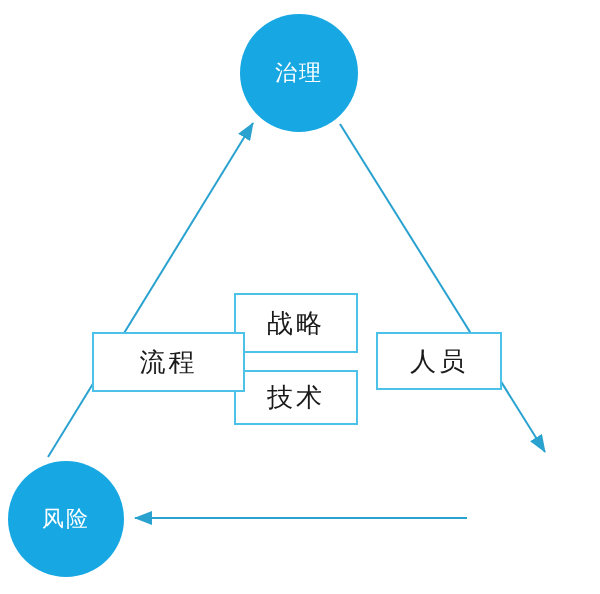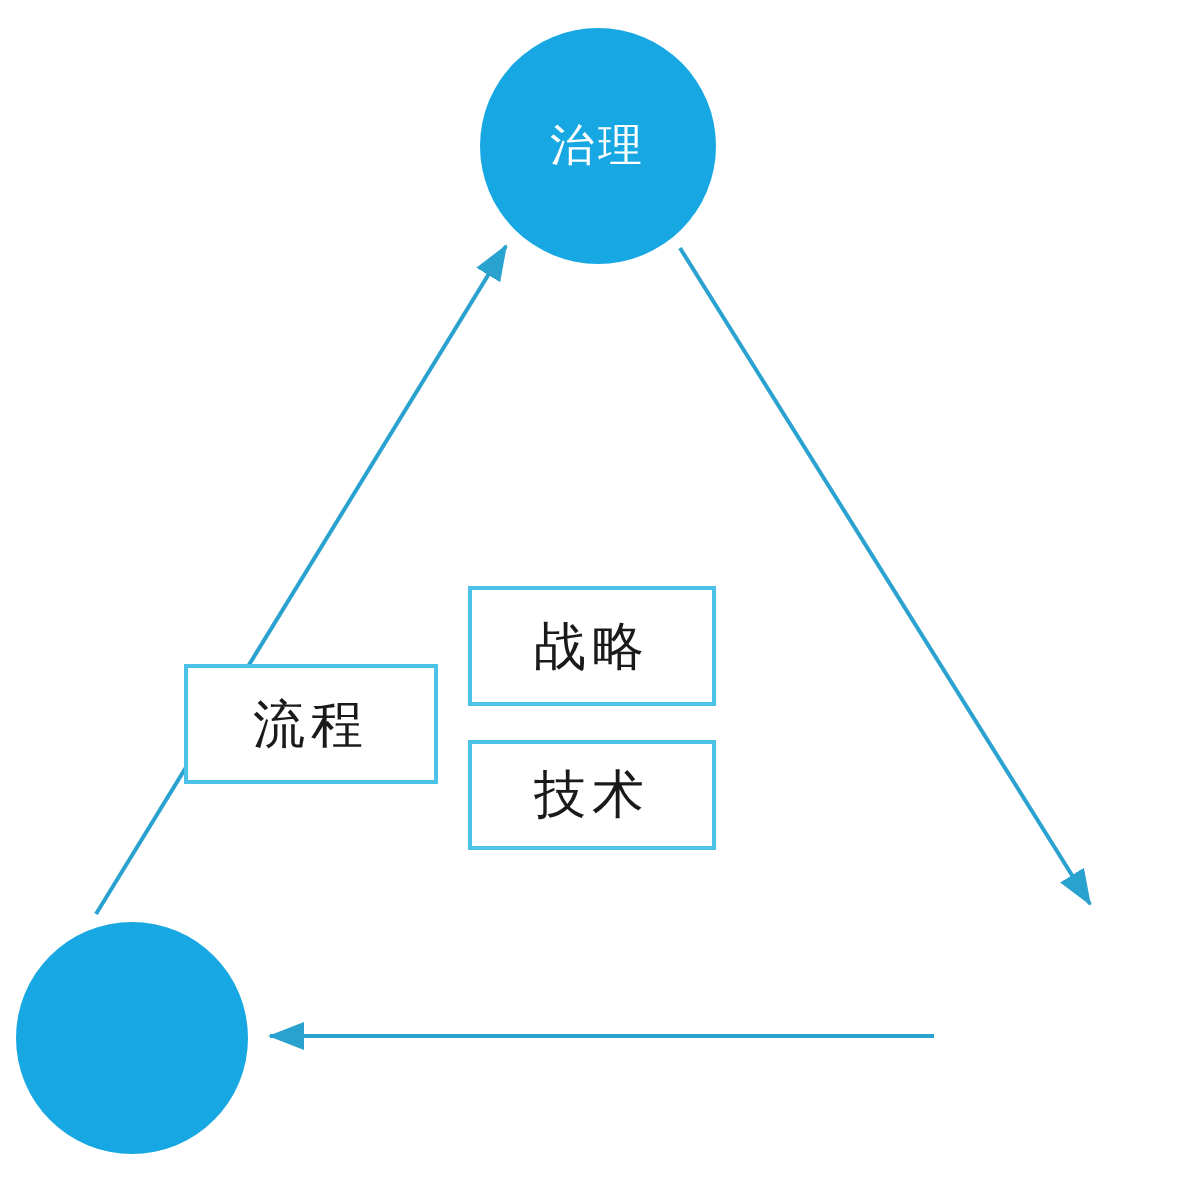--- a/index.html
+++ b/index.html
@@ -59,21 +59,21 @@
     color: var(--box-text);
     display: flex;
     align-items: center;
     justify-content: center;
     font-size: 26px;
     font-weight: 500;
     letter-spacing: 3px;
   }
   .box-strategy   { left: 234px; top: 293px; width: 124px; height: 60px; }
   .box-technology { left: 234px; top: 370px; width: 124px; height: 55px; }
-  .box-process    { left: 92px;  top: 332px; width: 127px; height: 60px; }
+  .box-process    { left: 92px;  top: 332px; width: 153px; height: 60px; }
   .box-people     { left: 376px; top: 332px; width: 126px; height: 58px; }
 </style>
 </head>
 <body>
 
 <div class="stage">
 
   <svg class="arrow-layer" width="600" height="594" viewBox="0 0 600 594">
     <defs>
       <marker id="ah" viewBox="0 0 9 7" refX="8.5" refY="3.5" markerWidth="9" markerHeight="7" markerUnits="strokeWidth" orient="auto">
@@ -83,29 +83,33 @@
     <line x1="48" y1="457" x2="253" y2="123" marker-end="url(#ah)"></line>
     <line x1="340" y1="124" x2="545" y2="452" marker-end="url(#ah)"></line>
     <line x1="467" y1="518" x2="135" y2="518" marker-end="url(#ah)"></line>
   </svg>
 
   <div class="node node-governance">
     <span class="node-label">治理</span>
   </div>
 
   <div class="node node-risk">
+    <span class="node-label">风险</span>
   </div>
 
 
   <div class="box box-strategy">
     <span>战略</span>
   </div>
 
   <div class="box box-technology">
     <span>技术</span>
   </div>
 
   <div class="box box-process">
     <span>流程</span>
   </div>
 
+  <div class="box box-people">
+    <span>人员</span>
+  </div>
 
 </div>
 
 </body></html>

